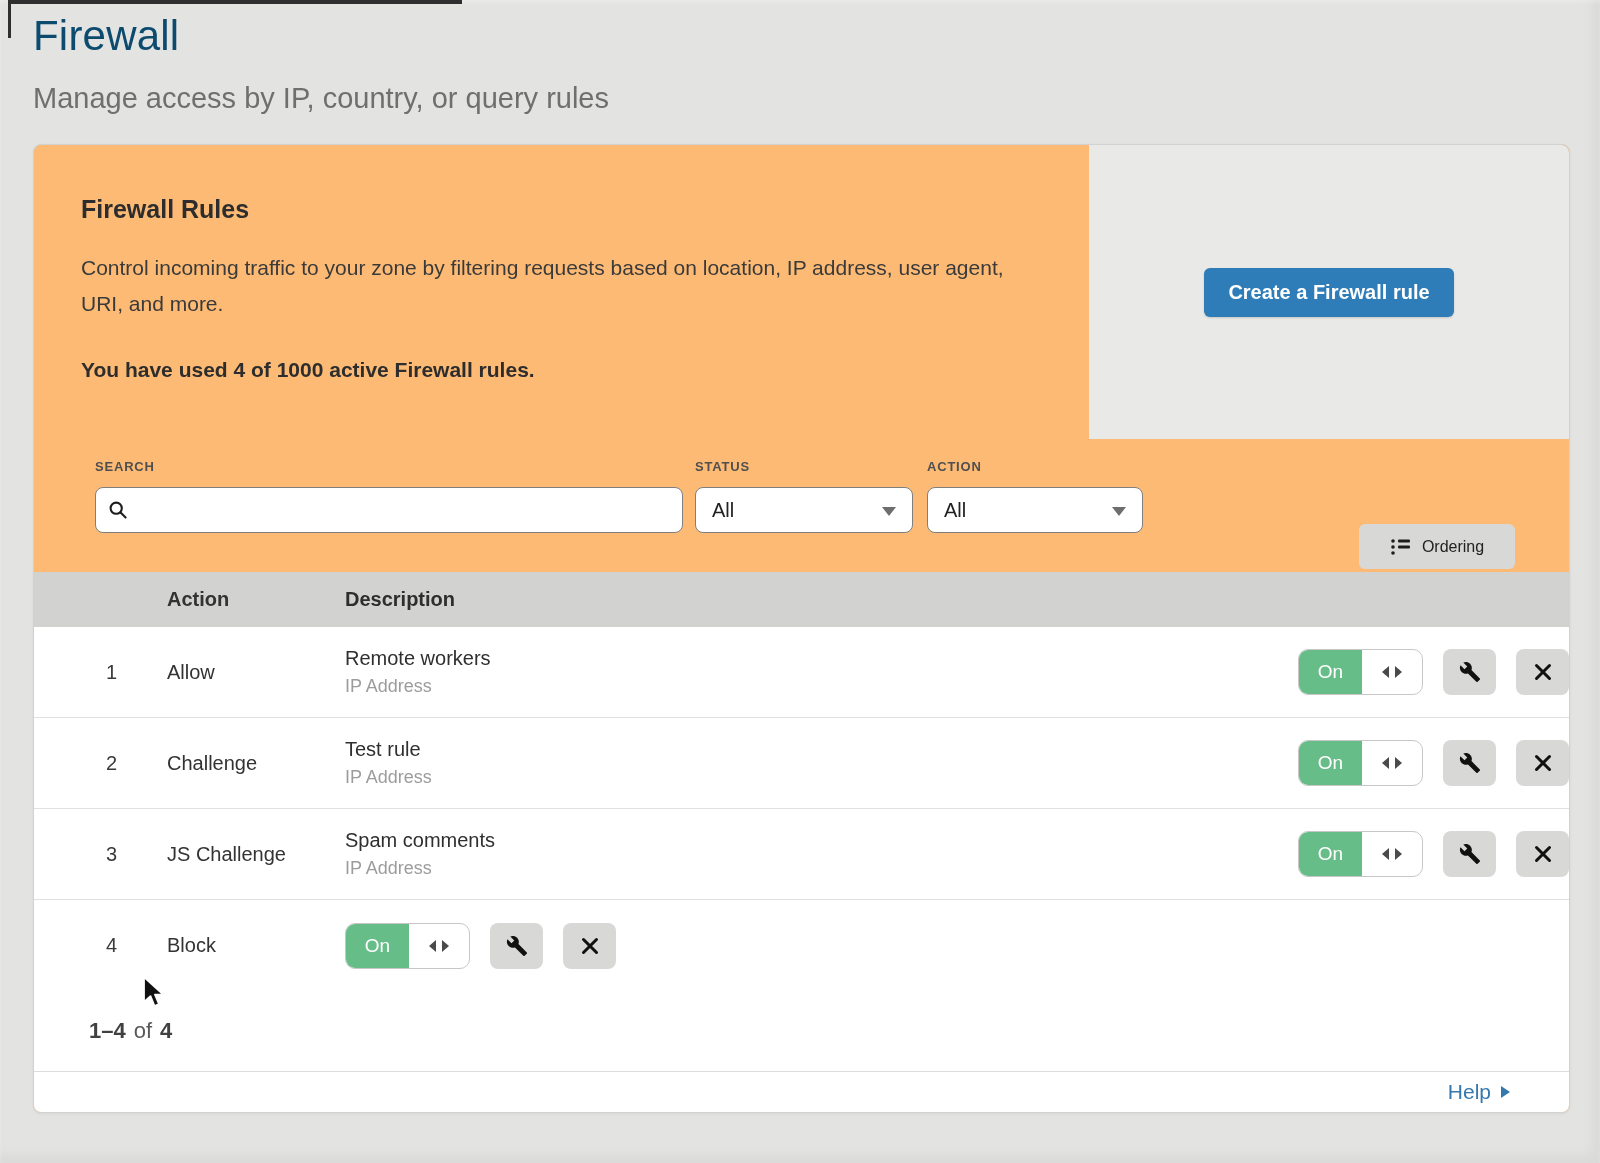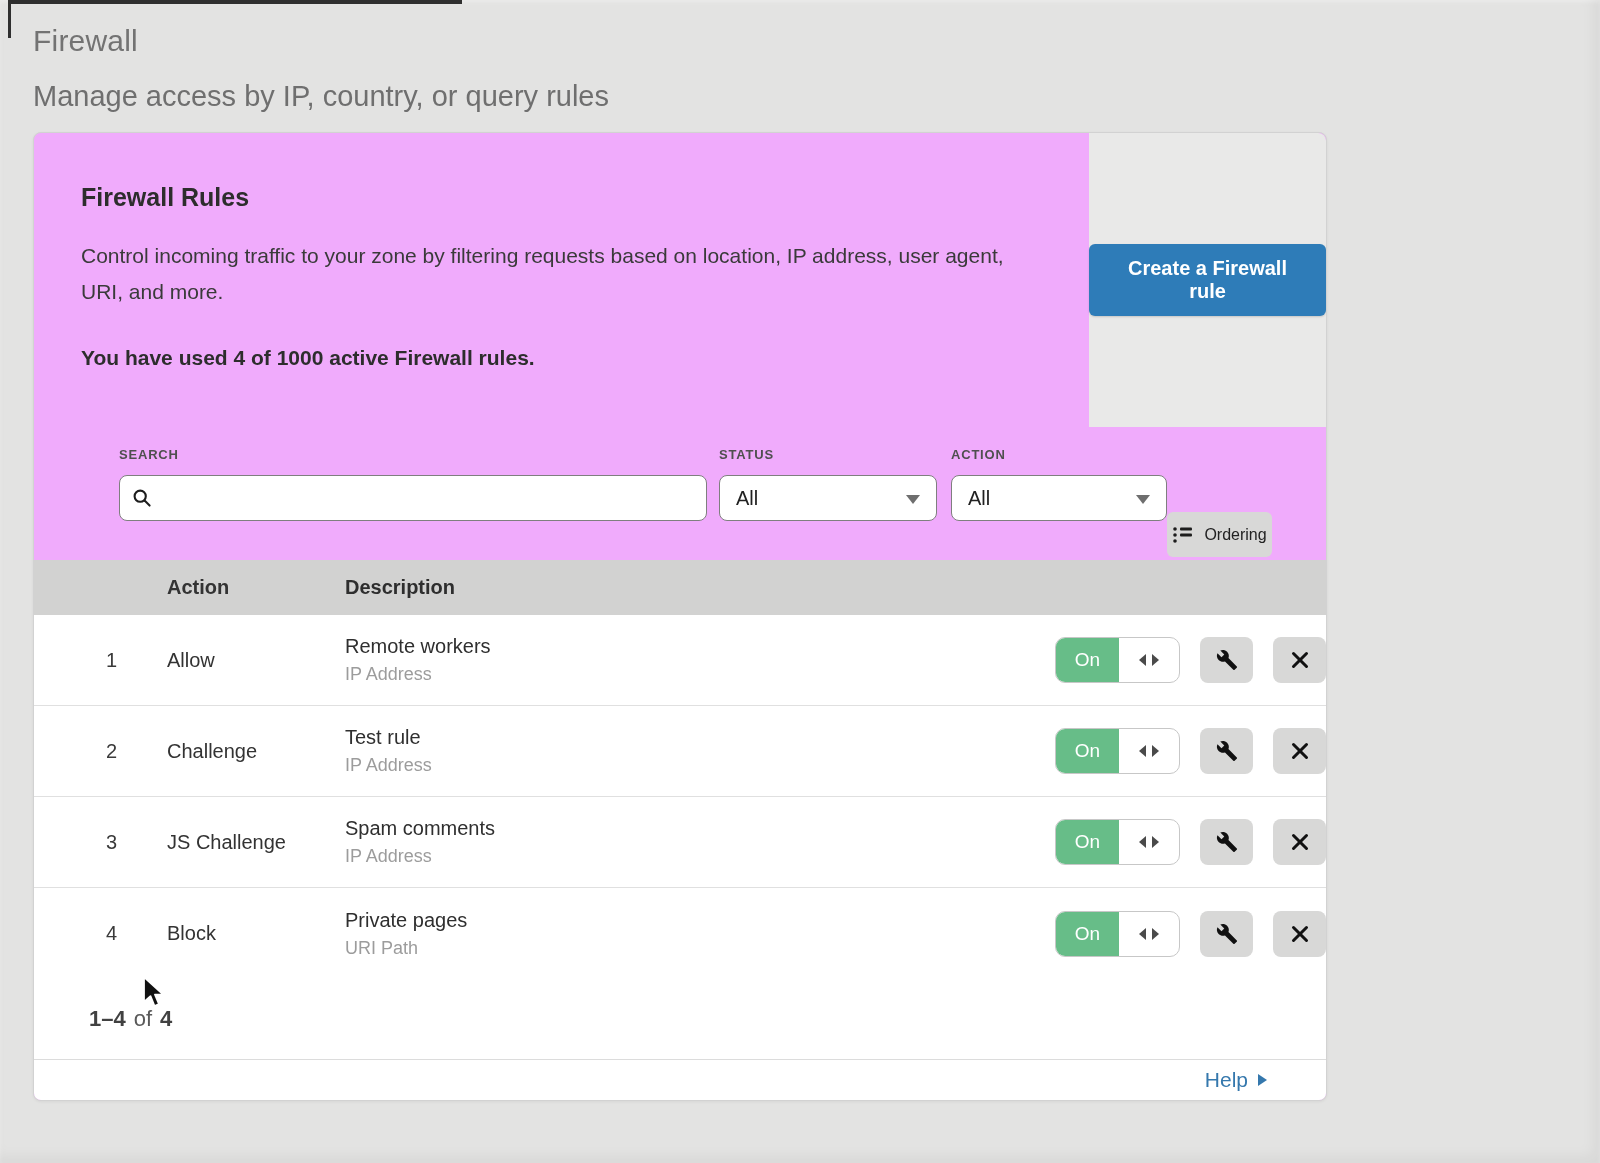--- a/index.html
+++ b/index.html
@@ -13,25 +13,25 @@
   }
   .page {
     width:1600px; height:1163px;
     padding:12px 0 0 33px;
     box-shadow: inset -6px -6px 14px rgba(0,0,0,0.05), inset 0 2px 4px rgba(255,255,255,0.4);
     position:relative;
   }
   .artifact-top { position:absolute; left:8px; top:0; width:454px; height:4px; background:#2f2f2f; }
   .artifact-corner { position:absolute; left:8px; top:0; width:3px; height:38px; background:#2f2f2f; }
 
-  .page-title { font-size:30px; font-weight:500; color:#737373; letter-spacing:0.2px;margin-top:12px; }
+  .page-title { font-size:42px; font-weight:500; color:#0c4a6e; letter-spacing:0.2px; }
   .page-subtitle { font-size:29px; font-weight:400; color:#6f6f6f; margin-top:22px; }
 
   .card {
-    width:1294px; margin-top:19px; background:#f0abfc;
+    width:1537px; margin-top:29px; background:#fdba74;
     border:1px solid #d2d2d2; border-radius:8px;
     box-shadow:0 1px 3px rgba(0,0,0,0.06);
     overflow:hidden;
   }
 
   
   .intro { display:flex; height:294px; }
   .intro-left { width:1055px; flex:none; padding:50px 40px 0 47px; }
   .intro-heading { font-size:25px; font-weight:700; color:#2d2d2d; }
   .intro-desc { font-size:21px; color:#3a3a3a; line-height:36px; margin-top:26px; width:950px; }
@@ -40,21 +40,21 @@
     flex:1; background:#e9e9e8; border-top-right-radius:8px;
     display:flex; align-items:center; justify-content:center;
   }
   .create-btn {
     background:#2e7cb8; color:#ffffff; font-family:inherit;
     font-size:20px; font-weight:600; border:none; border-radius:6px;
     padding:13px 24px; cursor:pointer; box-shadow:0 1px 2px rgba(0,0,0,0.15);
   }
 
   
-  .filters { height:133px; display:flex; padding:20px 54px 0 85px; }
+  .filters { height:133px; display:flex; padding:20px 54px 0 61px; }
   .filter-group { display:flex; flex-direction:column; }
   .filter-label {
     font-size:13px; font-weight:700; letter-spacing:0.8px;
     color:#4f4f4f; margin-bottom:13px;
   }
   .search-box {
     width:588px; height:46px; border:1px solid #7f7f7f; border-radius:8px;
     display:flex; align-items:center; padding:0 12px; gap:9px; background:#fff;
   }
   .search-box input {
@@ -301,24 +301,20 @@
                 <line x1="16.5" y1="3.5" x2="3.5" y2="16.5" stroke="#111" stroke-width="3" stroke-linecap="round"></line>
               </svg>
           </span>
         </button>
       </div>
     </div>
 
     <div class="tbl-row" style="border-bottom:none;">
       <div class="col-num">4</div>
       <div class="col-action">Block</div>
-      <div class="col-desc">
-        <div class="desc-title">Private pages</div>
-        <div class="desc-sub">URI Path</div>
-      </div>
       <div class="col-controls">
         <div class="toggle">
           <div class="toggle-on">On</div>
           <div class="toggle-arrows">
             <svg width="26" height="14" viewBox="0 0 26 14">
                 <path d="M10 1 L3 7 L10 13 Z" fill="#4a4a4a"></path>
                 <path d="M16 1 L23 7 L16 13 Z" fill="#4a4a4a"></path>
               </svg>
           </div>
         </div>

